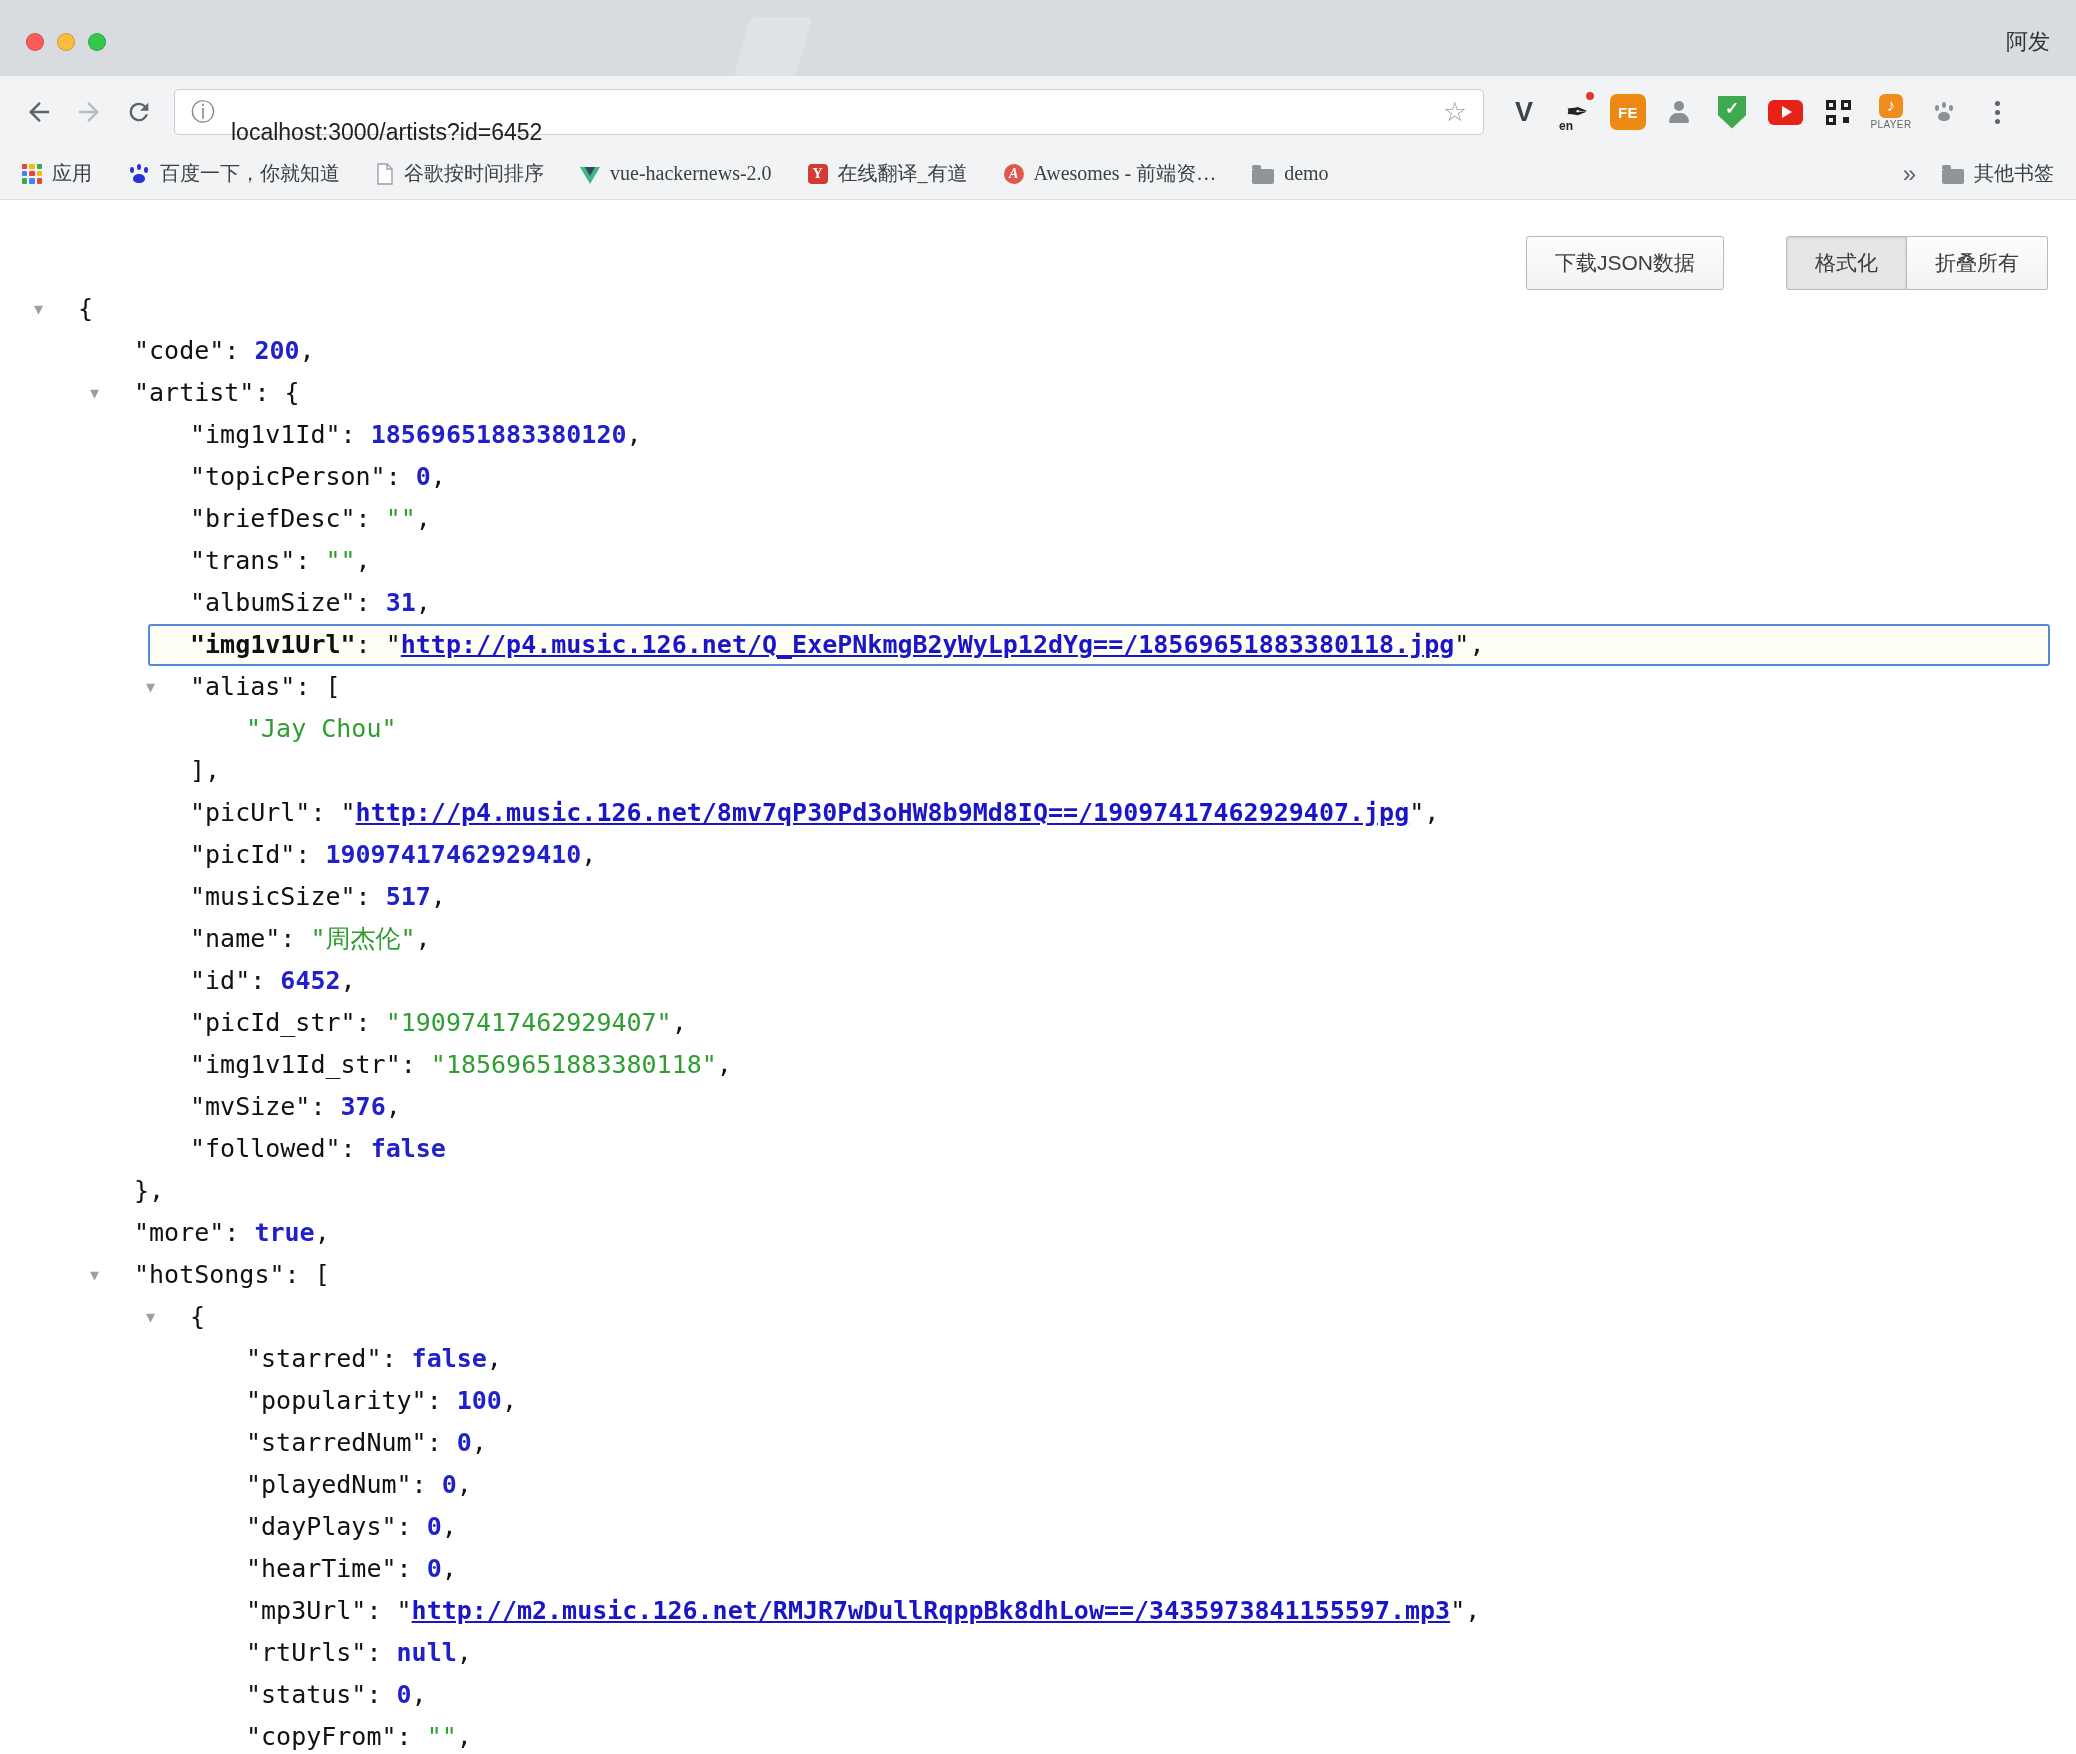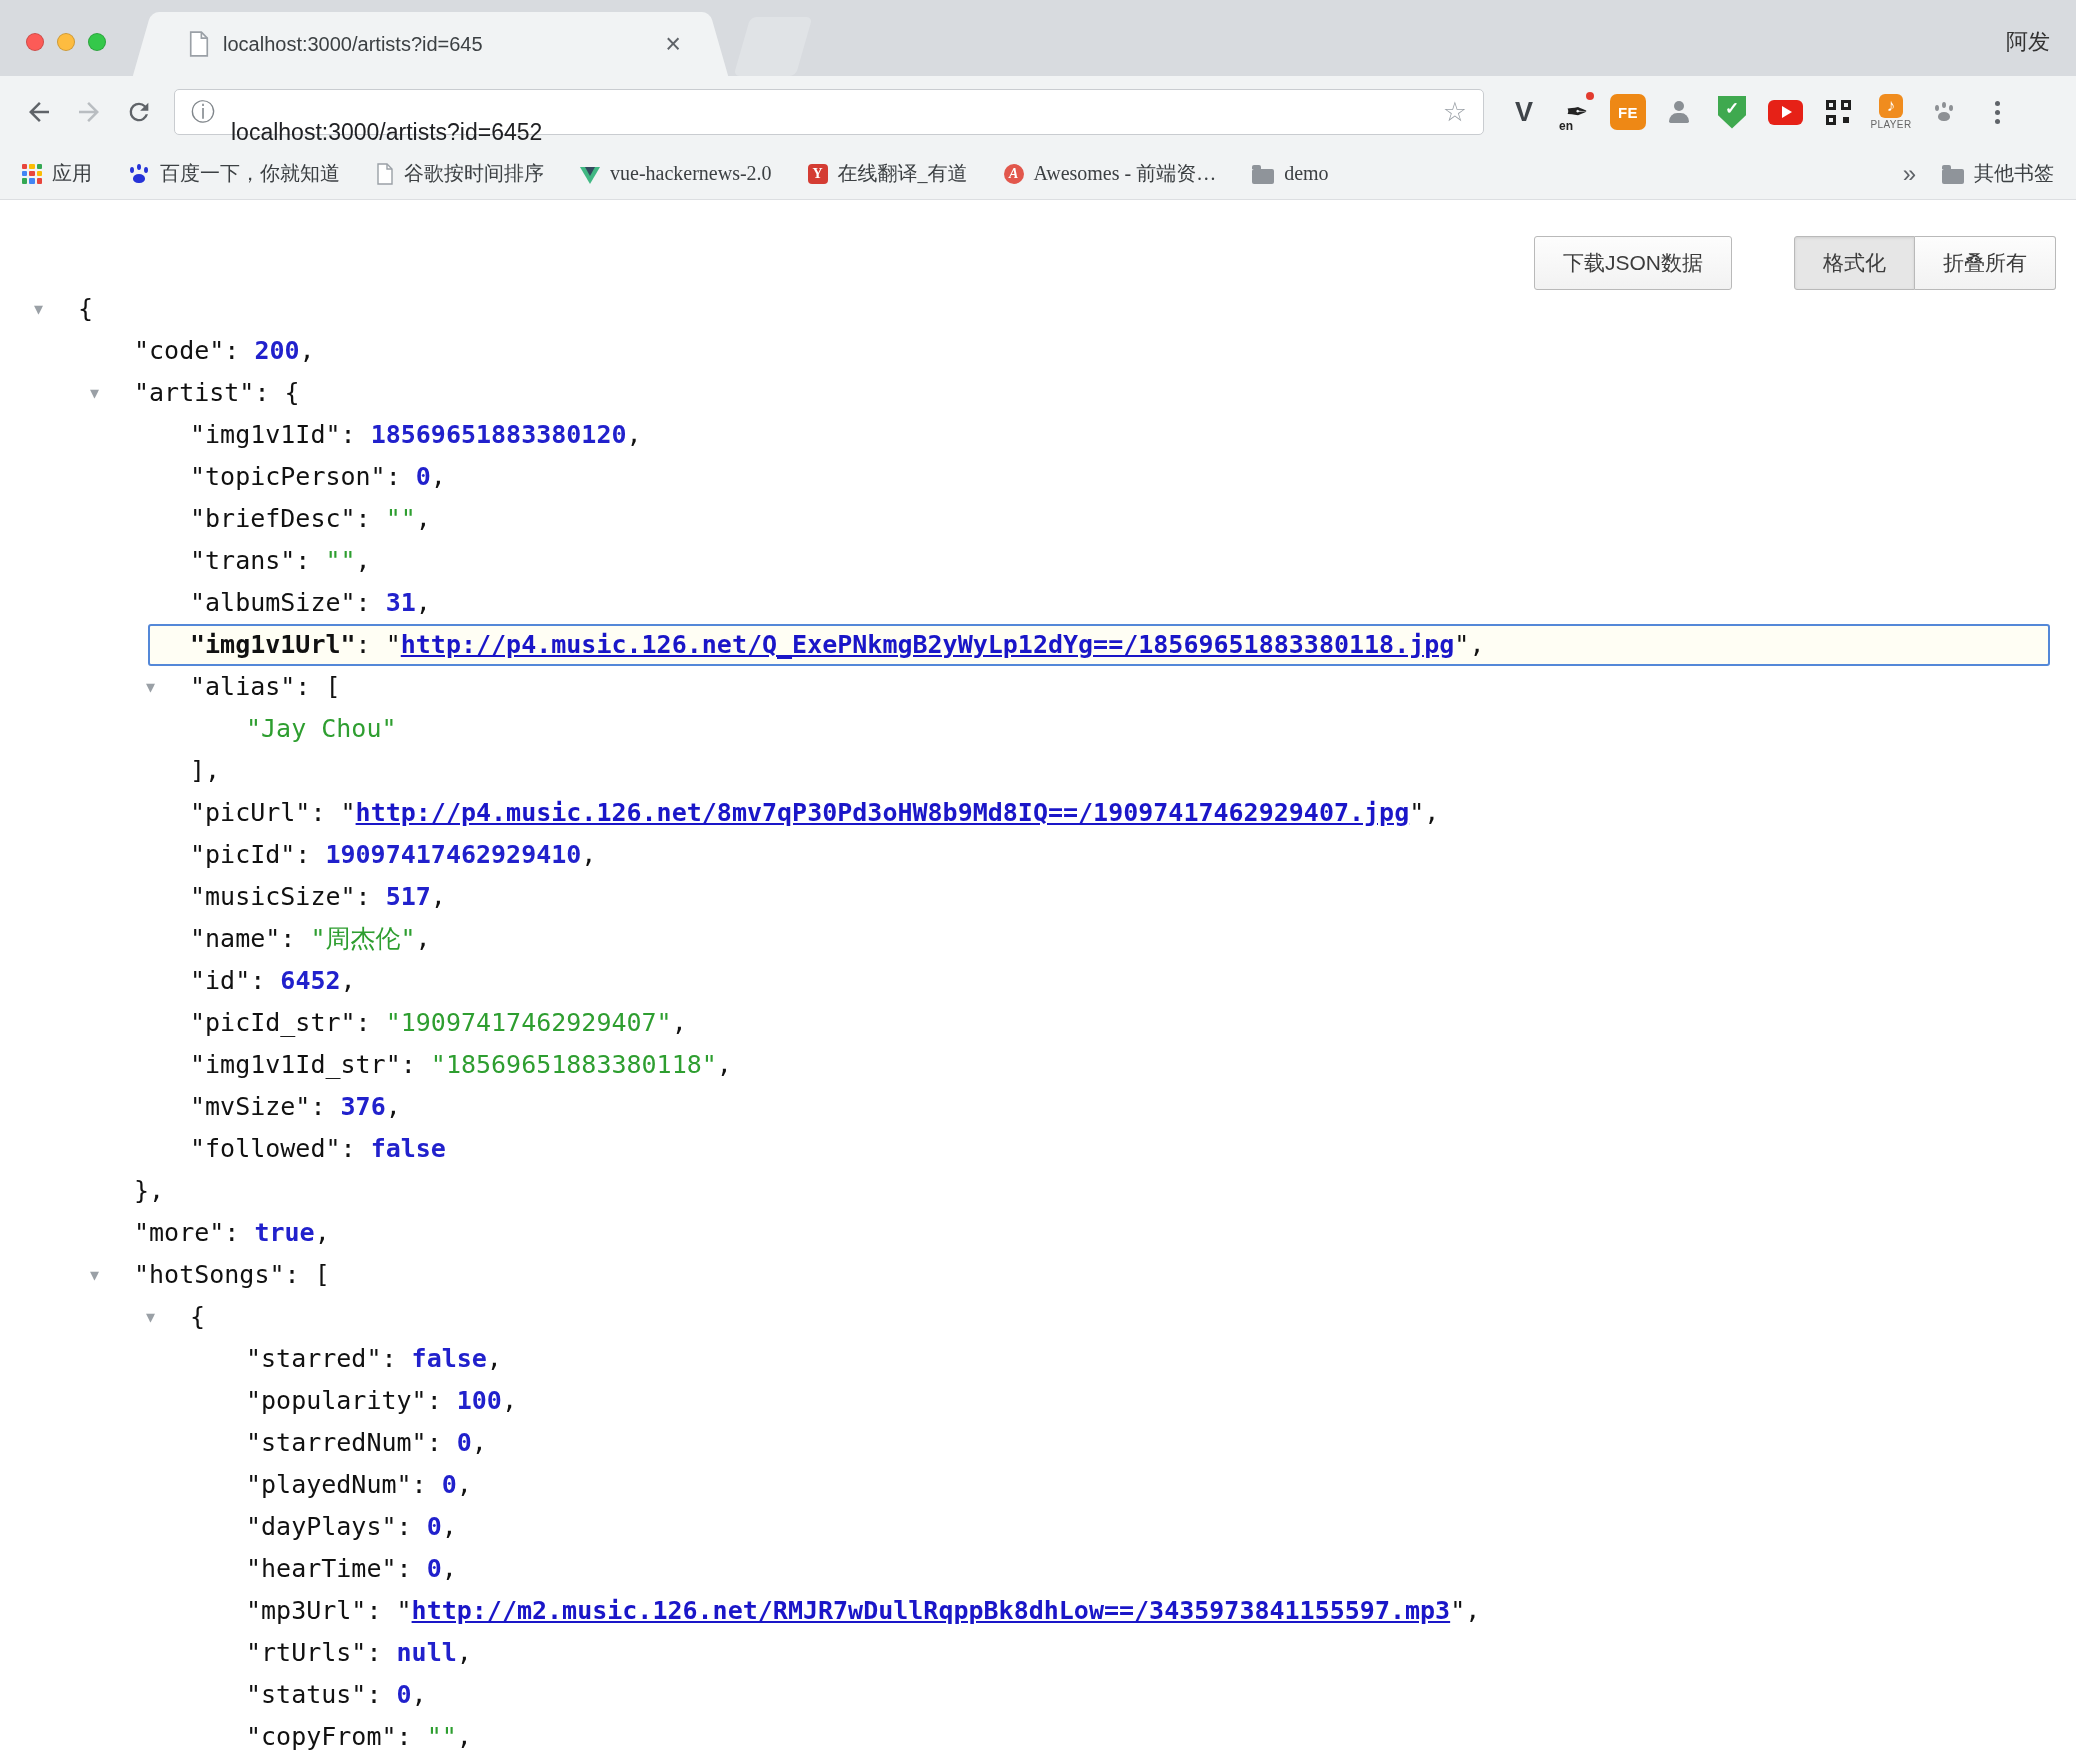--- a/index.html
+++ b/index.html
@@ -96,21 +96,21 @@
   .ic-youdao { background: #d43c33; }
   .ic-awesomes { background: #e2574c; border-radius: 50%; font-style: italic; }
   .ic-folder { width: 22px; height: 15px; background: #8f949a; border-radius: 2px; position: relative; margin-top: 5px; }
   .ic-folder::before { content: ""; position: absolute; top: -4px; left: 0; width: 9px; height: 4px;
     background: #8f949a; border-radius: 2px 2px 0 0; }
   .bm-right { margin-left: auto; display: flex; align-items: center; gap: 26px; }
   .overflow-chevron { font-size: 24px; color: #5f6368; }
 
   
   .content { position: relative; height: 1553px; background: #fff; overflow: hidden; }
-  .actions { position: absolute; top: 36px; right: 20px; display: flex; align-items: center; }
+  .actions { position: absolute; top: 36px; right: 28px; display: flex; align-items: center; }
   .btn { height: 54px; padding: 0 28px; font-family: "Liberation Sans", sans-serif; font-size: 21px;
     color: #3c3c3c; background: linear-gradient(#fdfdfd, #f2f2f2); border: 1px solid #b9b9b9;
     border-radius: 3px; cursor: pointer; }
   .btn.download { margin-right: 62px; }
   .seg { display: flex; }
   .seg .btn { border-radius: 0; }
   .seg .btn:first-child { border-radius: 3px 0 0 3px; }
   .seg .btn:last-child { border-radius: 0 3px 3px 0; border-left: none; }
   .btn.active { background: #e6e6e6; box-shadow: inset 0 1px 3px rgba(0,0,0,.10); }
 
@@ -129,28 +129,20 @@
   .bold { font-weight: 700; }
 </style>
 </head>
 <body>
 
 <div class="tabstrip">
   <div class="traffic">
     <span class="light red"></span>
     <span class="light yellow"></span>
     <span class="light green"></span>
-  </div>
-  <div class="tab">
-    <svg class="favicon" viewBox="0 0 18 22">
-      <path d="M2 1h9l5 5v15H2z" fill="#fff" stroke="#9aa0a6" stroke-width="1.4"></path>
-      <path d="M11 1v5h5" fill="none" stroke="#9aa0a6" stroke-width="1.4"></path>
-    </svg>
-    <span class="tab-title">localhost:3000/artists?id=645</span>
-    <span class="tab-close">×</span>
   </div>
   <div class="newtab"></div>
   <span class="profile">阿发</span>
 </div>
 
 <div class="toolbar">
   <span class="navbtn">
     <svg width="30" height="30" viewBox="0 0 24 24">
       <path fill="#5f6368" d="M20 11H7.83l5.59-5.59L12 4l-8 8 8 8 1.41-1.41L7.83 13H20v-2z"></path>
     </svg>

